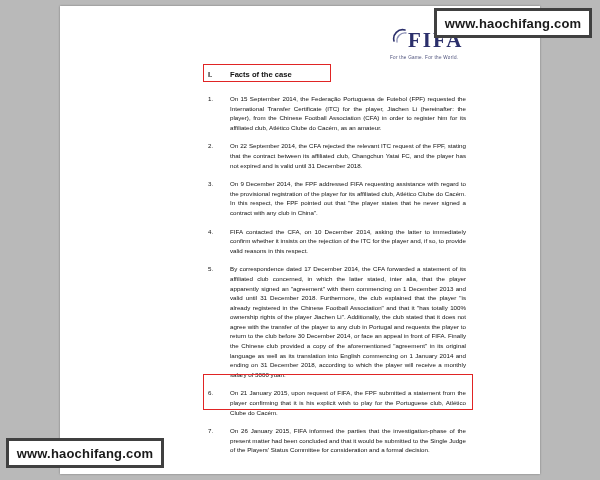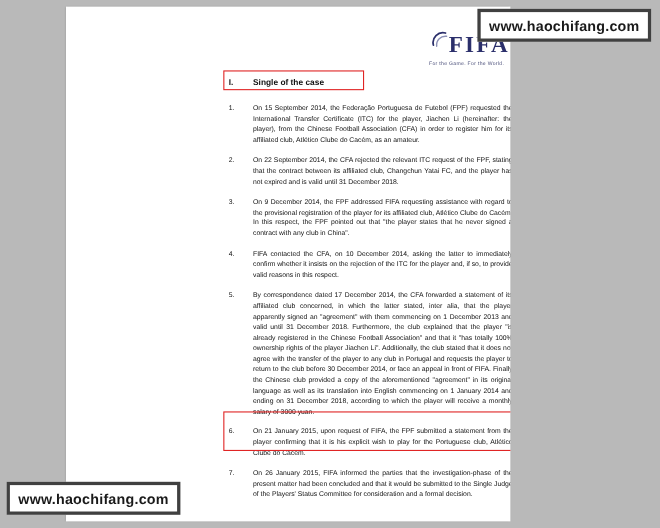--- a/index.html
+++ b/index.html
@@ -11,21 +11,21 @@
     height: 480px;
     background: #b9b9b9;
     font-family: "Liberation Sans", sans-serif;
     overflow: hidden;
     position: relative;
   }
   .page {
     position: absolute;
     left: 60px;
     top: 6px;
-    width: 404px;
+    width: 480px;
     height: 468px;
     background: #ffffff;
     box-shadow: 0 0 2px rgba(0,0,0,0.35);
     overflow: hidden;
   }
 
   
   .logo-block {
     position: absolute;
     left: 330px;
@@ -162,21 +162,21 @@
       <path d="M2,13 A9,9 0 0 1 13,2" stroke="#2b2f6b" stroke-width="1.6" fill="none" stroke-linecap="round"></path>
       <path d="M5,14 A8,8 0 0 1 14,5" stroke="#8b8fb5" stroke-width="1.3" fill="none" stroke-linecap="round"></path>
     </svg>
     <div class="logo-word">FIFA</div>
     <div class="logo-sub">For the Game. For the World.</div>
   </div>
 
   <div class="heading-box"></div>
   <div class="heading-row">
     <div class="heading-num">I.</div>
-    <div class="heading-text">Single of the case</div>
+    <div class="heading-text">Facts of the case</div>
   </div>
 
   <div class="body-list">
     <div class="item">
       <div class="item-num">1.</div>
       <div class="item-text">On 15 September 2014, the Federação Portuguesa de Futebol (FPF) requested the International Transfer Certificate (ITC) for the player, Jiachen Li (hereinafter: the player), from the Chinese Football Association (CFA) in order to register him for its affiliated club, Atlético Clube do Cacém, as an amateur.</div>
     </div>
     <div class="item">
       <div class="item-num">2.</div>
       <div class="item-text">On 22 September 2014, the CFA rejected the relevant ITC request of the FPF, stating that the contract between its affiliated club, Changchun Yatai FC, and the player has not expired and is valid until 31 December 2018.</div>

